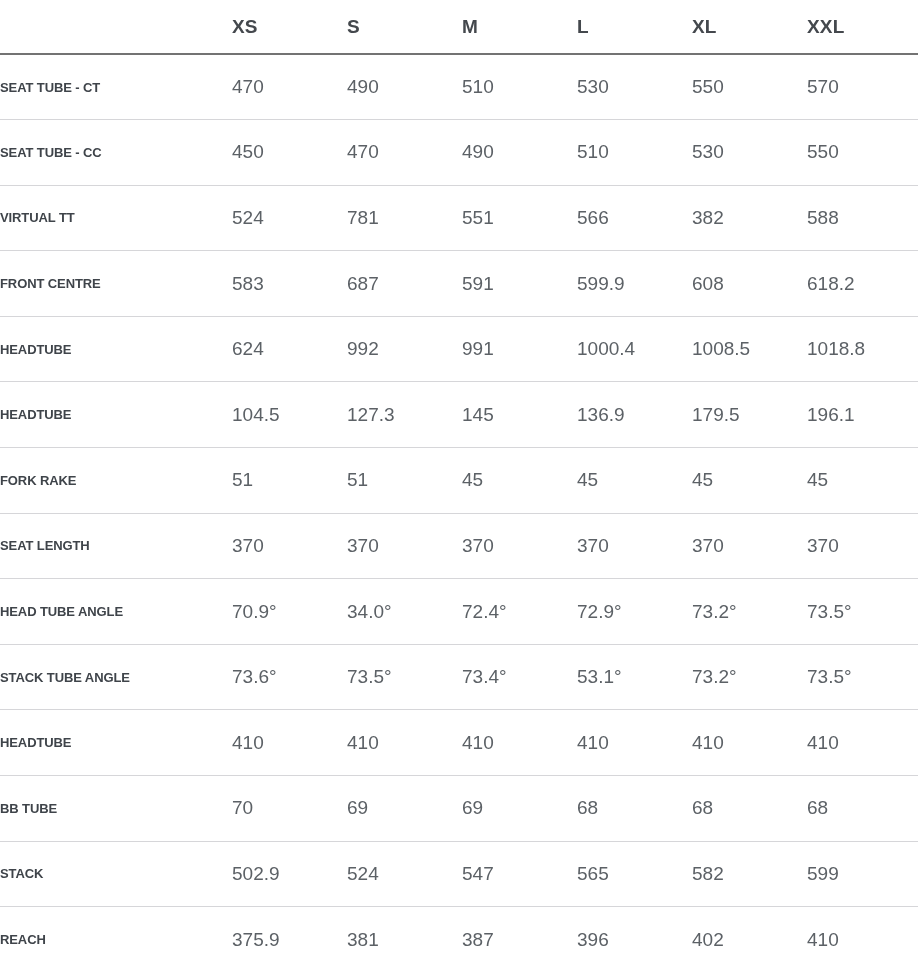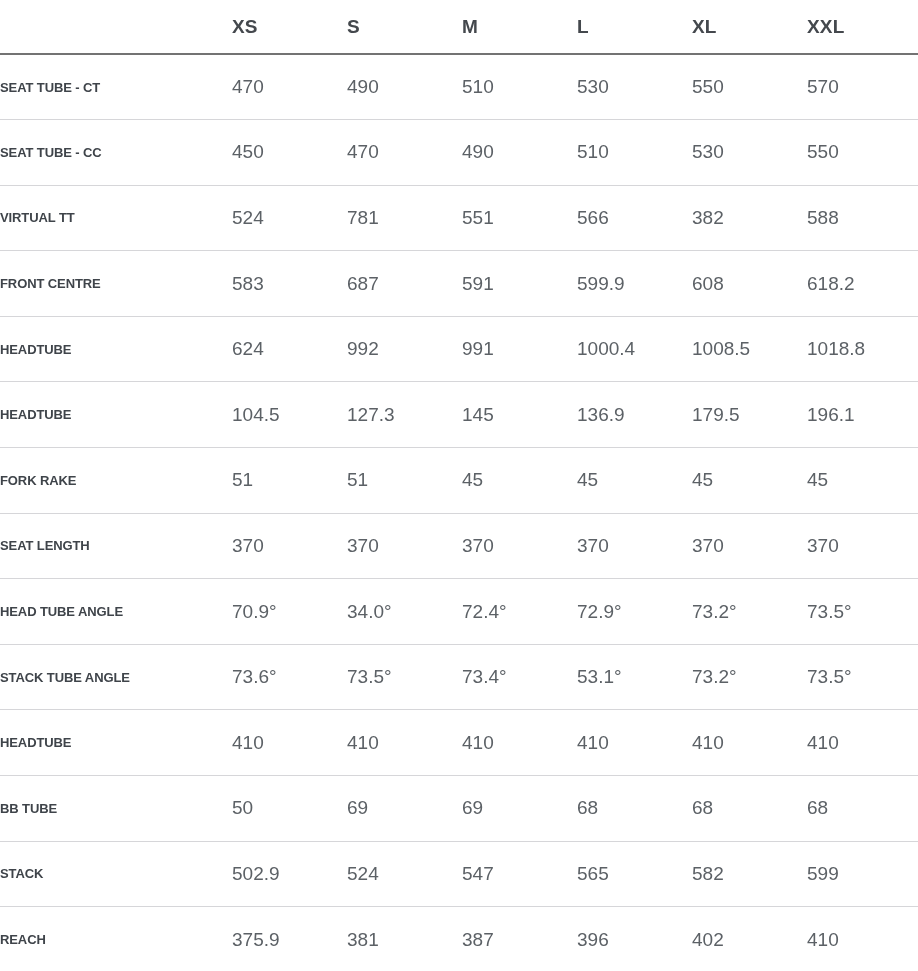--- a/index.html
+++ b/index.html
@@ -194,21 +194,21 @@
       <td class="row-label">HEADTUBE</td>
       <td class="value">410</td>
       <td class="value">410</td>
       <td class="value">410</td>
       <td class="value">410</td>
       <td class="value">410</td>
       <td class="value">410</td>
     </tr>
     <tr>
       <td class="row-label">BB TUBE</td>
-      <td class="value">50</td>
+      <td class="value">70</td>
       <td class="value">69</td>
       <td class="value">69</td>
       <td class="value">68</td>
       <td class="value">68</td>
       <td class="value">68</td>
     </tr>
     <tr>
       <td class="row-label">STACK</td>
       <td class="value">502.9</td>
       <td class="value">524</td>

